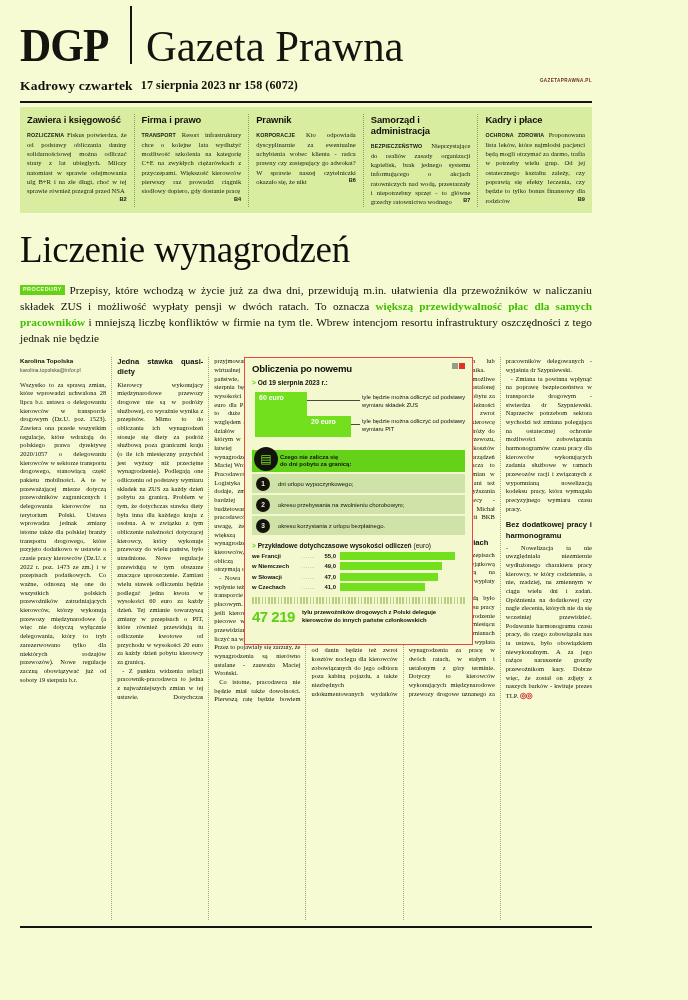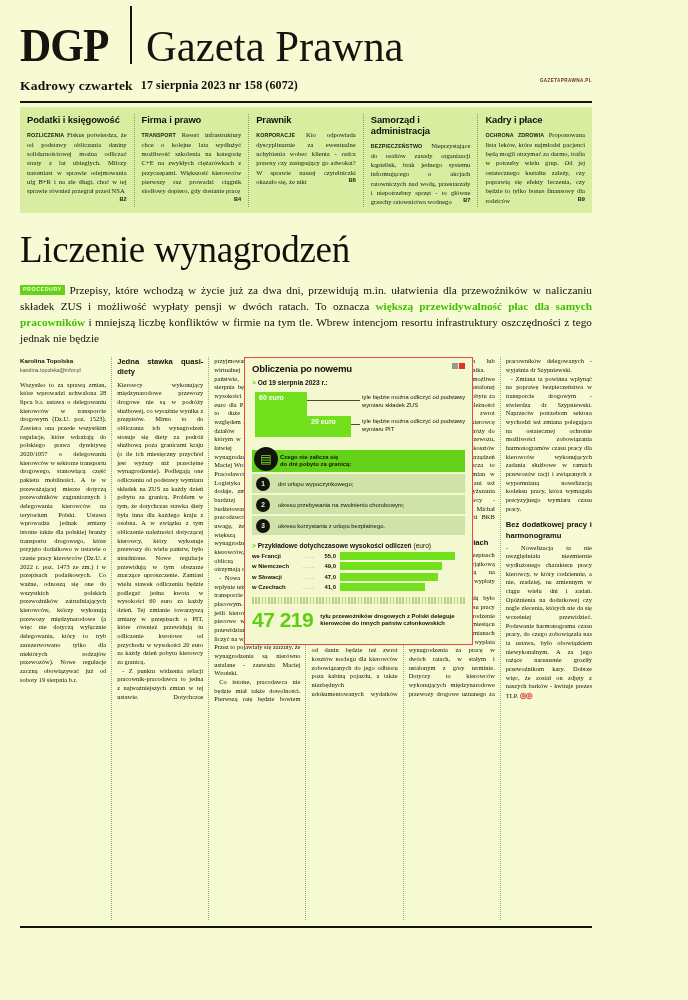--- a/index.html
+++ b/index.html
@@ -148,21 +148,21 @@
   .ex-row { display:flex; align-items:center; font-size:5.9px; margin-top:2.5px; }
   .ex-name { width:50px; font-weight:bold; position:relative; overflow:hidden; white-space:nowrap; }
   .ex-dots { flex:0 0 14px; overflow:hidden; color:#7d7d68; letter-spacing:0.5px; font-size:5px;}
   .ex-val { width:20px; font-weight:bold; text-align:right; margin-right:4px; }
   .ex-bar-track { flex:1; height:8px; position:relative; }
   .ex-bar { height:8px; background:#73e01e; }
 
   .hatch { height:7px; margin-top:6px; background:repeating-linear-gradient(90deg,#b6cf80 0 1.6px,#f3f8cf 1.6px 3.2px); }
 
   .bignum-row { display:flex; align-items:center; margin-top:4px; }
-  .bignum { font-size:21px; font-weight:bold; color:#5fcf13; letter-spacing:-0.5px; }
+  .bignum { font-size:15px; font-weight:bold; color:#5fcf13; letter-spacing:-0.5px; }
   .bignum-txt { font-size:5.9px; font-weight:bold; line-height:1.3; margin-left:7px; }
 
   .bot-rule { border-top:2px solid #16140f; margin-top:6px; }
   .endmark { color:#d1322c; font-size:8px; letter-spacing:-1px; font-weight:bold; }
 </style>
 </head>
 <body>
 
 <div class="page">
 
@@ -174,21 +174,21 @@
 
   <div class="subhead">
     <span class="subhead-title">Kadrowy czwartek</span>
     <span class="subhead-date">17 sierpnia 2023 nr 158 (6072)</span>
     <span class="subhead-brand">GAZETAPRAWNA.PL</span>
   </div>
   <div class="rule-thick"></div>
 
   <div class="strip">
     <div class="strip-col">
-      <h3>Podatki i księgowość</h3>
+      <h3>Zawiera i księgowość</h3>
       <p><span class="kicker">ROZLICZENIA</span>
         <span>Fiskus potwierdza, że od podstawy obliczania daniny solidarnościowej można odliczać straty z lat ubiegłych. Milczy natomiast w sprawie odejmowania ulg B+R i na złe długi, choć w tej sprawie również przegrał przed NSA</span>
         <span class="pagenum">B2</span></p>
     </div>
     <div class="strip-col">
       <h3>Firma i prawo</h3>
       <p><span class="kicker">TRANSPORT</span>
         <span>Resort infrastruktury chce o kolejne lata wydłużyć możliwość szkolenia na kategorię C+E na zwykłych ciężarówkach z przyczepami. Większość kierowców pierwszy raz prowadzi ciągnik siodłowy dopiero, gdy dostanie pracę</span>
         <span class="pagenum">B4</span></p>
     </div>

